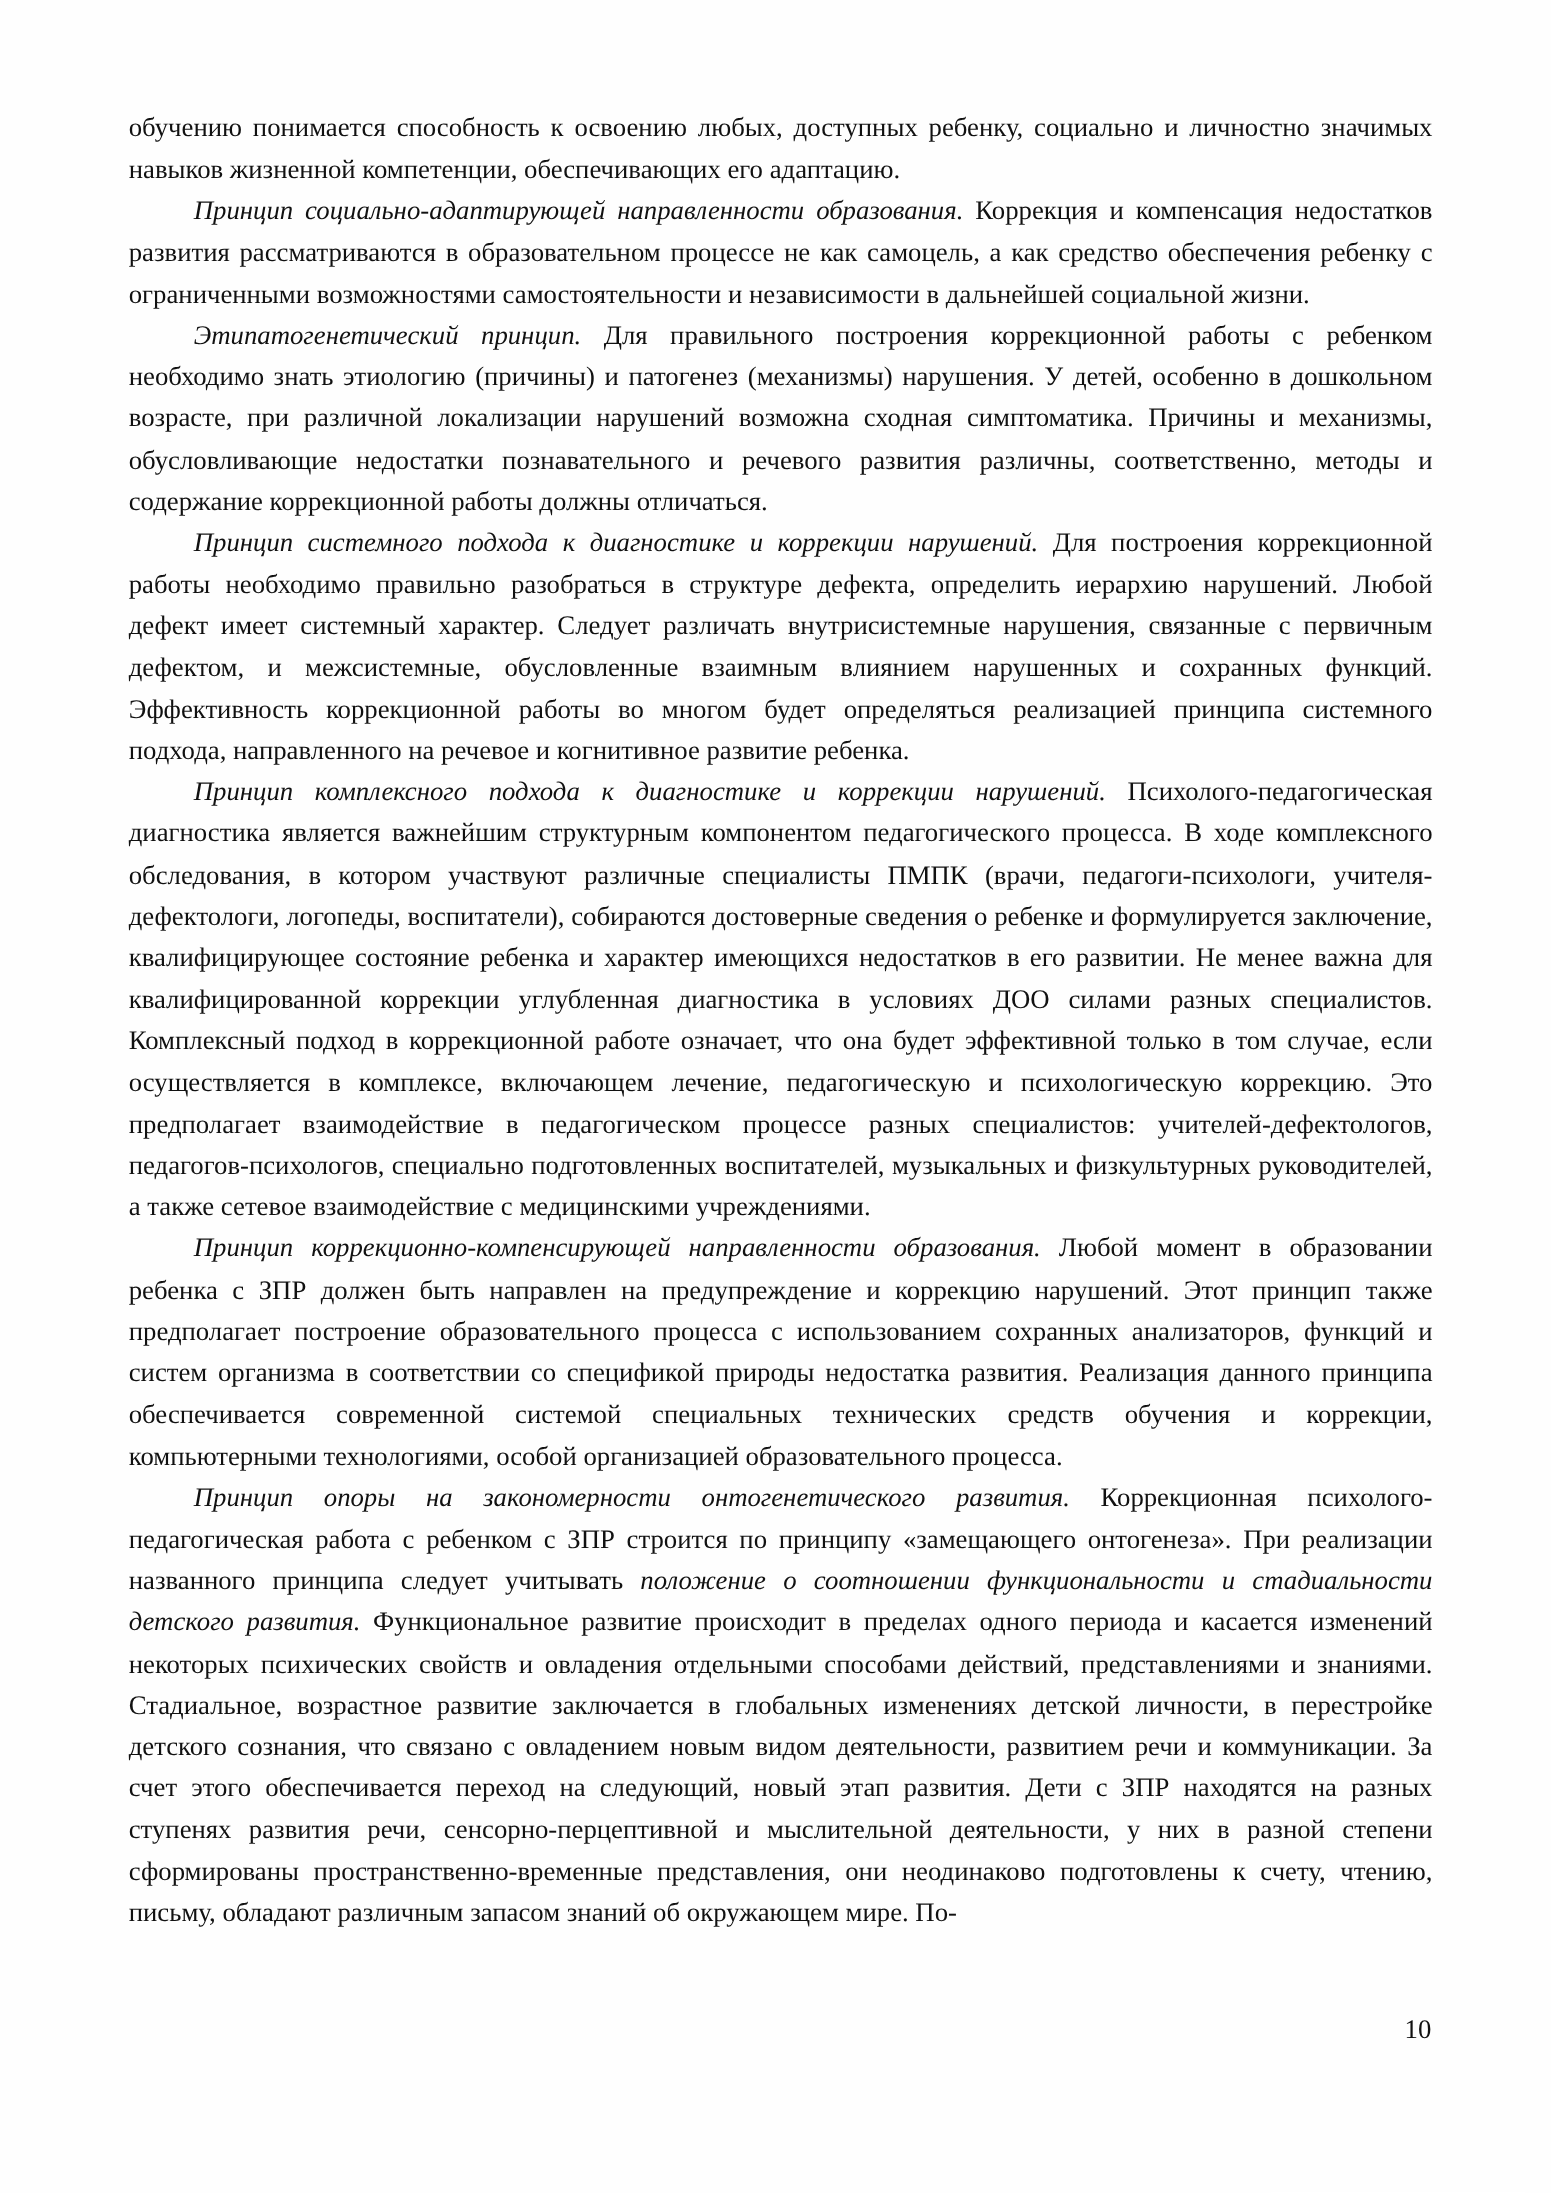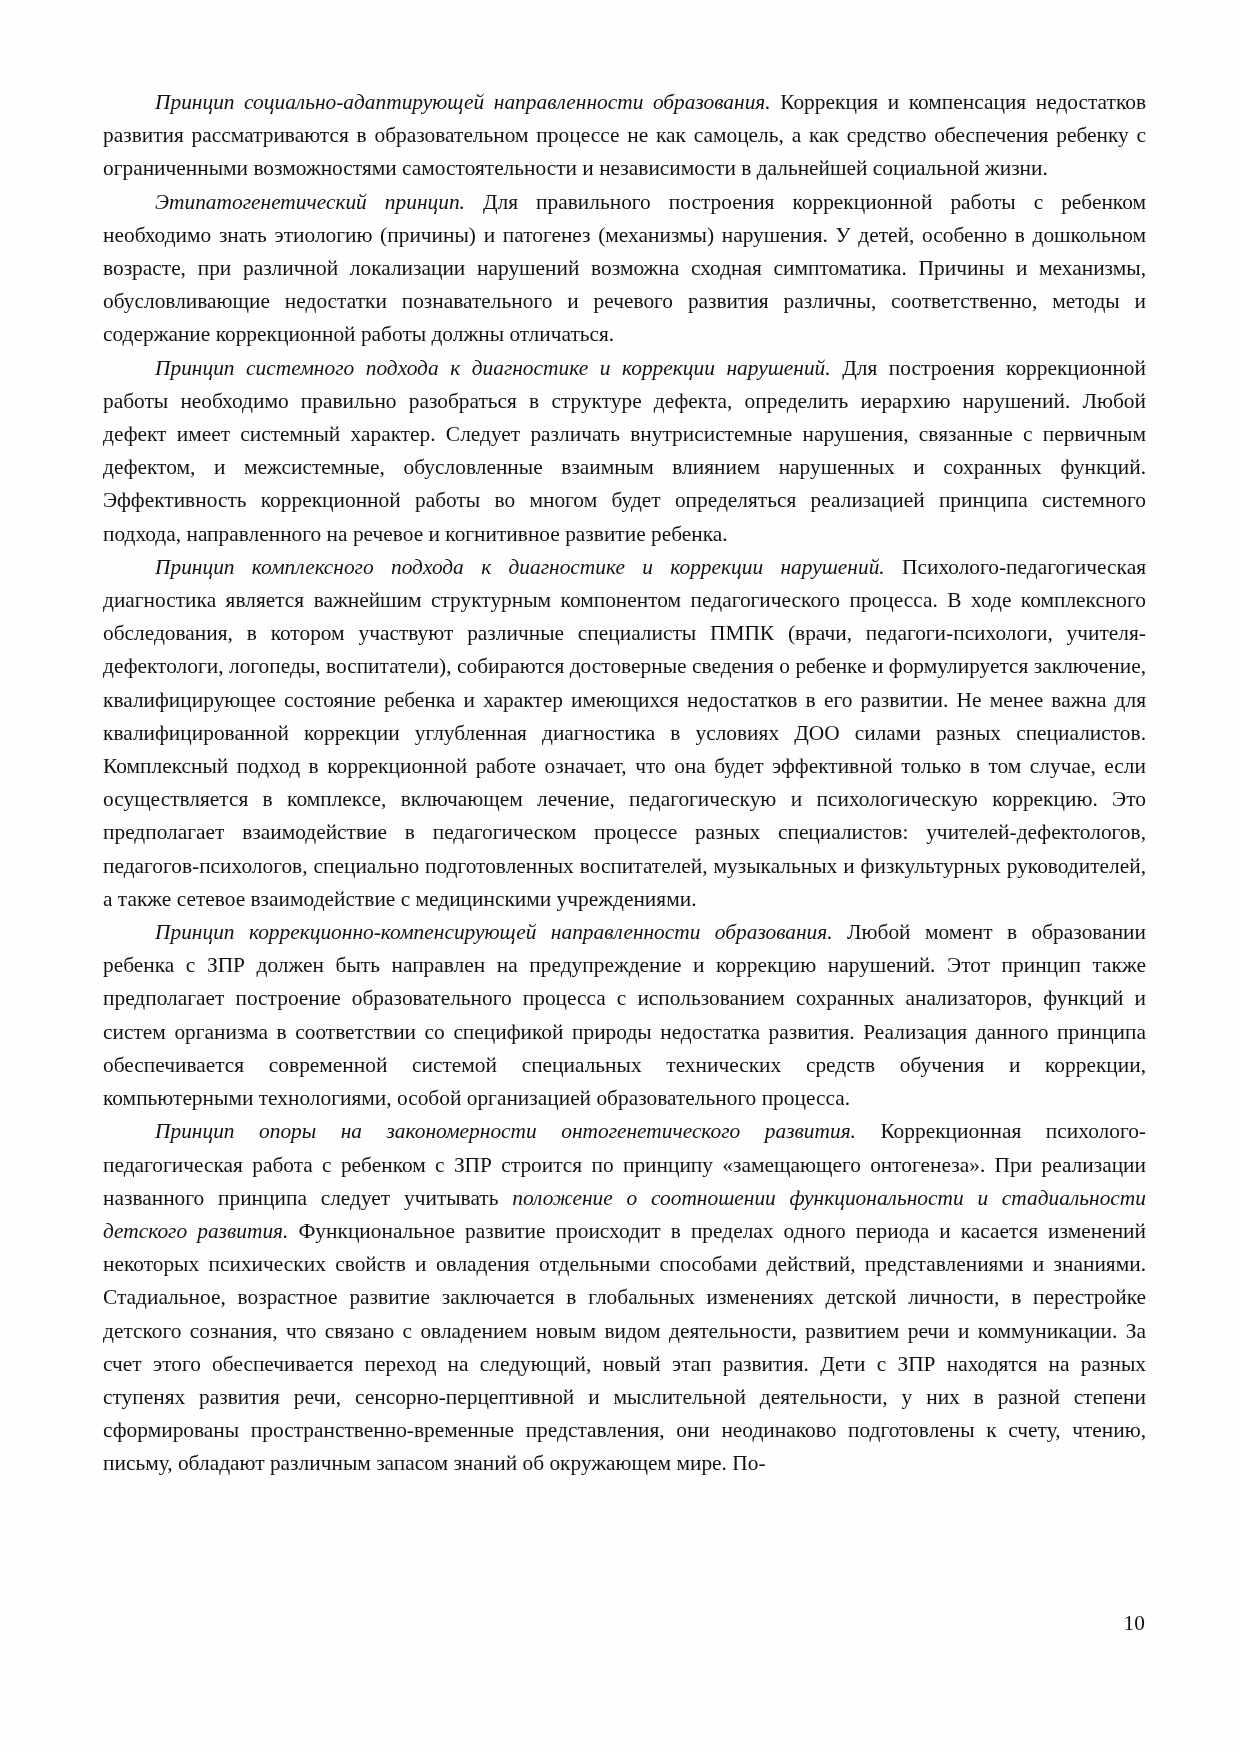--- a/index.html
+++ b/index.html
@@ -53,20 +53,21 @@
     margin-top: 12px;
   }
 </style>
 </head>
 <body>
 
 <div class="page">
 
   <div class="text-column">
 
+    <p class="para">обучению понимается способность к освоению любых, доступных ребенку, социально и личностно значимых навыков жизненной компетенции, обеспечивающих его адаптацию.</p>
 
     <p class="para indent"><span class="run-italic">Принцип социально-адаптирующей направленности образования.</span><span> Коррекция и компенсация недостатков развития рассматриваются в образовательном процессе не как самоцель, а как средство обеспечения ребенку с ограниченными возможностями самостоятельности и независимости в дальнейшей социальной жизни.</span></p>
 
     <p class="para indent"><span class="run-italic">Этипатогенетический принцип.</span><span> Для правильного построения коррекционной работы с ребенком необходимо знать этиологию (причины) и патогенез (механизмы) нарушения. У детей, особенно в дошкольном возрасте, при различной локализации нарушений возможна сходная симптоматика. Причины и механизмы, обусловливающие недостатки познавательного и речевого развития различны, соответственно, методы и содержание коррекционной работы должны отличаться.</span></p>
 
     <p class="para indent"><span class="run-italic">Принцип системного подхода к диагностике и коррекции нарушений.</span><span> Для построения коррекционной работы необходимо правильно разобраться в структуре дефекта, определить иерархию нарушений. Любой дефект имеет системный характер. Следует различать внутрисистемные нарушения, связанные с первичным дефектом, и межсистемные, обусловленные взаимным влиянием нарушенных и сохранных функций. Эффективность коррекционной работы во многом будет определяться реализацией принципа системного подхода, направленного на речевое и когнитивное развитие ребенка.</span></p>
 
     <p class="para indent"><span class="run-italic">Принцип комплексного подхода к диагностике и коррекции нарушений.</span><span> Психолого-педагогическая диагностика является важнейшим структурным компонентом педагогического процесса. В ходе комплексного обследования, в котором участвуют различные специалисты ПМПК (врачи, педагоги-психологи, учителя-дефектологи, логопеды, воспитатели), собираются достоверные сведения о ребенке и формулируется заключение, квалифицирующее состояние ребенка и характер имеющихся недостатков в его развитии. Не менее важна для квалифицированной коррекции углубленная диагностика в условиях ДОО силами разных специалистов. Комплексный подход в коррекционной работе означает, что она будет эффективной только в том случае, если осуществляется в комплексе, включающем лечение, педагогическую и психологическую коррекцию. Это предполагает взаимодействие в педагогическом процессе разных специалистов: учителей-дефектологов, педагогов-психологов, специально подготовленных воспитателей, музыкальных и физкультурных руководителей, а также сетевое взаимодействие с медицинскими учреждениями.</span></p>
 
     <p class="para indent"><span class="run-italic">Принцип коррекционно-компенсирующей направленности образования.</span><span> Любой момент в образовании ребенка с ЗПР должен быть направлен на предупреждение и коррекцию нарушений. Этот принцип также предполагает построение образовательного процесса с использованием сохранных анализаторов, функций и систем организма в соответствии со спецификой природы недостатка развития. Реализация данного принципа обеспечивается современной системой специальных технических средств обучения и коррекции, компьютерными технологиями, особой организацией образовательного процесса.</span></p>

